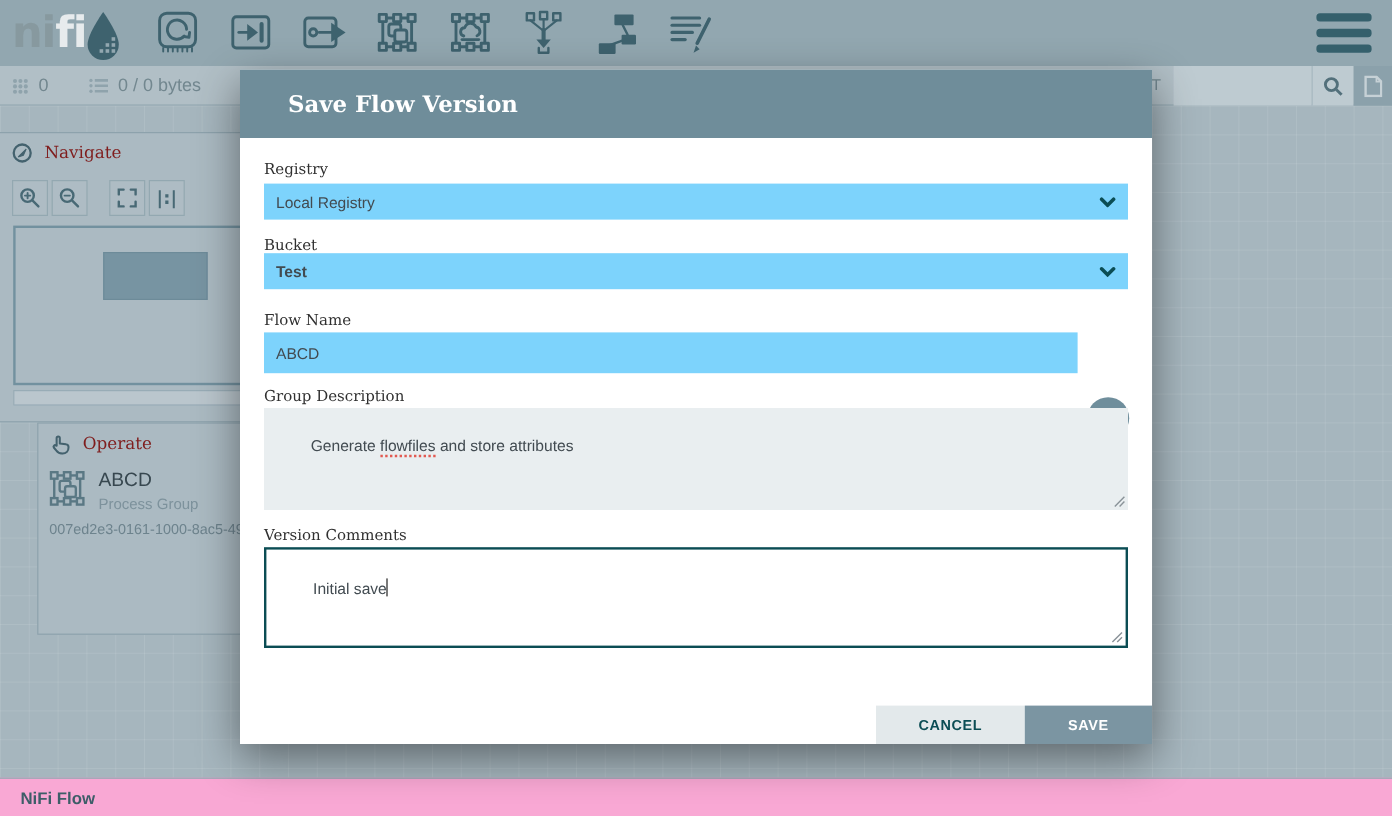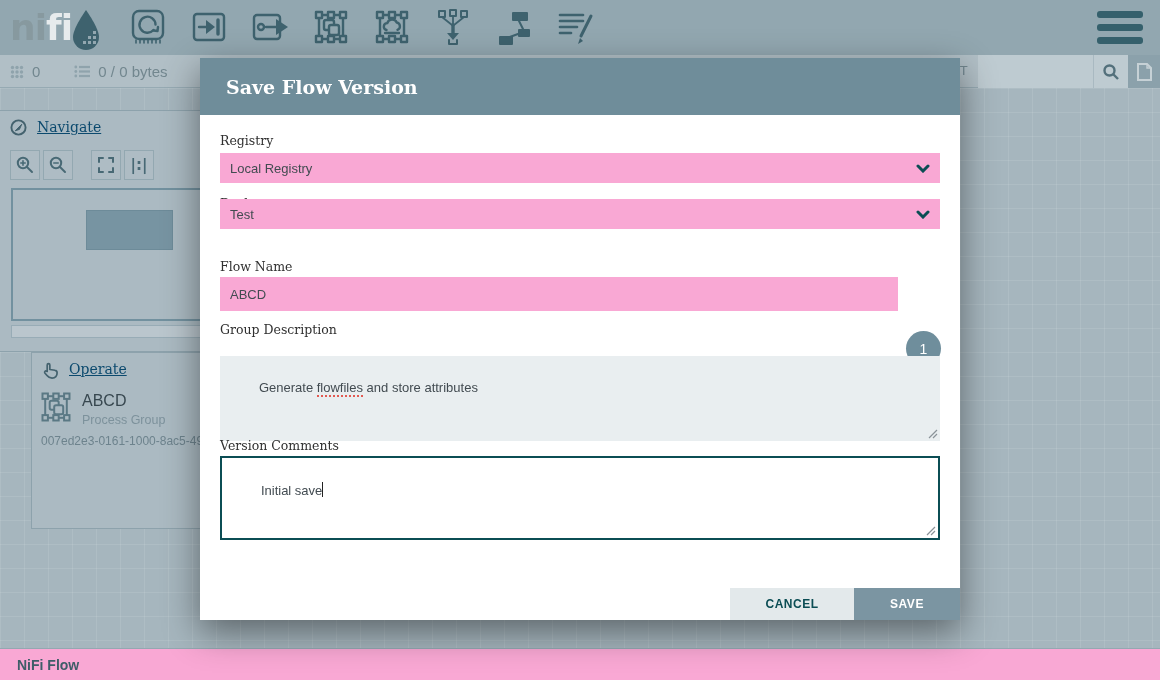--- a/index.html
+++ b/index.html
@@ -32,21 +32,21 @@
   .sb-bulletin-btn { position:absolute; left:1128px; top:0; width:32px; height:33px; background:#8ba1ab; display:flex; align-items:center; justify-content:center; cursor:pointer; }
 
   
   .canvas { position:absolute; left:0; top:88px; width:1160px; height:560px;
     background-image:linear-gradient(rgba(255,255,255,.09) 1px, transparent 1px),
                      linear-gradient(90deg, rgba(255,255,255,.09) 1px, transparent 1px);
     background-size:24px 24px; }
 
   
   .panel { position:absolute; left:-1px; width:231px; background:#abbac2; border:1px solid #8da2ac; z-index:3; }
-  .panel-head { display:flex; gap:10px; padding:8px 10px 6px 10px; color:#0c4a6e;text-decoration:underline; }
+  .panel-head { display:flex; align-items:center; gap:10px; padding:8px 10px 6px 10px; color:#7f1d1d; }
   .panel-title { font-family:"DejaVu Serif", serif; font-size:14px; }
   .sq-btn { width:30px; height:30px; border:1px solid #93a8b1; display:flex; align-items:center; justify-content:center; color:#486975; cursor:pointer; background:rgba(255,255,255,0.04); }
   .sq-btn svg { stroke:currentColor; fill:none; stroke-width:2; stroke-linecap:round; }
   .sq-btn .glyph { font-size:15px; line-height:1; font-family:"DejaVu Sans", sans-serif; }
 
   .navigate { top:110px; height:242px; }
   .nav-btns { display:flex; gap:3px; padding:8px 10px 0 10px; }
   .nav-gap { width:12px; }
   .minimap { position:absolute; left:11px; top:77px; width:208px; height:133px; border:2px solid #72919f; cursor:pointer; }
   .mini-node { position:absolute; left:73px; top:20px; width:87px; height:40px; background:#7794a2; border:1px solid #6d8b99; }
@@ -58,24 +58,24 @@
   .op-type { font-size:12.5px; color:#7d929c; margin-top:3px; }
   .op-id { padding:7px 0 6px 9px; font-size:12px; color:#6d838d; white-space:nowrap; overflow:hidden; }
 
   
   .breadcrumb { position:absolute; left:0; top:648px; width:1160px; height:32px; background:#f9a8d4; border-top:1px solid #93a8b1; display:flex; align-items:center; z-index:2; }
   .breadcrumb span { margin-left:17px; font-size:14px; font-weight:bold; color:#3e5d68; cursor:pointer; }
 
   
   .modal { position:absolute; left:200px; top:58px; width:760px; height:562px; background:#ffffff; box-shadow:0 12px 34px rgba(0,0,0,.45); z-index:10; }
   .modal-head { height:57px; background:#6f8d9a; display:flex; align-items:center; }
-  .modal-title { margin-left:26px; color:#fff; font-family:"DejaVu Serif", serif; font-weight:bold; font-size:19px; }
+  .modal-title { margin-left:40px; color:#fff; font-family:"DejaVu Serif", serif; font-weight:bold; font-size:19px; }
   .modal-body { position:relative; height:505px; }
   .fld-label { position:absolute; left:20px; font-family:"DejaVu Serif", serif; font-size:12.5px; color:#303030; }
-  .fld { position:absolute; left:20px; width:720px; background:#f9a8d4; color:#424b51; font-size:13px; display:flex; align-items:center; padding:0 10px; cursor:pointer; }
+  .fld { position:absolute; left:20px; width:720px; background:#7dd3fc; color:#424b51; font-size:13px; display:flex; align-items:center; padding:0 10px; cursor:pointer; }
   .dropdown { height:30px; justify-content:space-between; }
   .chev { display:inline-flex; color:#0b4d54; }
   .textin { height:34px; cursor:text; }
   .name-badge { position:absolute; left:706px; top:216px; width:35px; height:35px; border-radius:50%; background:#6f8e9c; color:#fff; display:flex; align-items:center; justify-content:center; font-size:14px; }
   .textarea { position:absolute; left:20px; width:720px; background:#e9eef0; font-size:13px; color:#424b51; padding:9px 10px; cursor:text; white-space:pre-wrap; }
   .misspell { border-bottom:2px dotted #e25a52; }
   .resize-handle { position:absolute; right:2px; bottom:2px; }
   .ta-focused { background:#fff; border:2px solid #0b4d54; }
   .caret { display:inline-block; width:1px; height:15px; background:#222; vertical-align:-2px; }
   .modal-btns { position:absolute; right:0; bottom:0; display:flex; }
@@ -347,37 +347,37 @@
       <div class="fld dropdown" style="top:38px;">
         <span>Local Registry</span>
         <span class="chev">
             <svg width="14" height="9" viewBox="0 0 14 9" fill="none" stroke="currentColor" stroke-width="3" stroke-linecap="round">
               <path d="M2 2l5 5 5-5"></path>
             </svg>
           </span>
       </div>
 
       <span class="fld-label" style="top:81px;">Bucket</span>
-      <div class="fld dropdown" style="top:84px;">
+      <div class="fld dropdown" style="top:96px;font-weight:bold;">
         <span>Test</span>
         <span class="chev">
             <svg width="14" height="9" viewBox="0 0 14 9" fill="none" stroke="currentColor" stroke-width="3" stroke-linecap="round">
               <path d="M2 2l5 5 5-5"></path>
             </svg>
           </span>
       </div>
 
       <span class="fld-label" style="top:144px;">Flow Name</span>
       <div class="fld textin" style="top:162px; width:678px;">
         <span>ABCD</span>
       </div>
       <div class="name-badge">1</div>
 
       <span class="fld-label" style="top:207px;">Group Description</span>
-      <div class="textarea" style="top:241px; height:85px;">
+      <div class="textarea" style="top:225px; height:85px;">
         <span>Generate </span><span class="misspell">flowfiles</span><span> and store attributes</span>
         <svg class="resize-handle" width="10" height="10" viewBox="0 0 10 10" stroke="#8a9399" stroke-width="1.2">
             <path d="M9 1L1 9M9 5L5 9"></path>
           </svg>
       </div>
 
       <span class="fld-label" style="top:323px;">Version Comments</span>
       <div class="textarea ta-focused" style="top:341px; height:84px;">
         <span>Initial save</span><span class="caret"></span>
         <svg class="resize-handle" width="10" height="10" viewBox="0 0 10 10" stroke="#8a9399" stroke-width="1.2">

